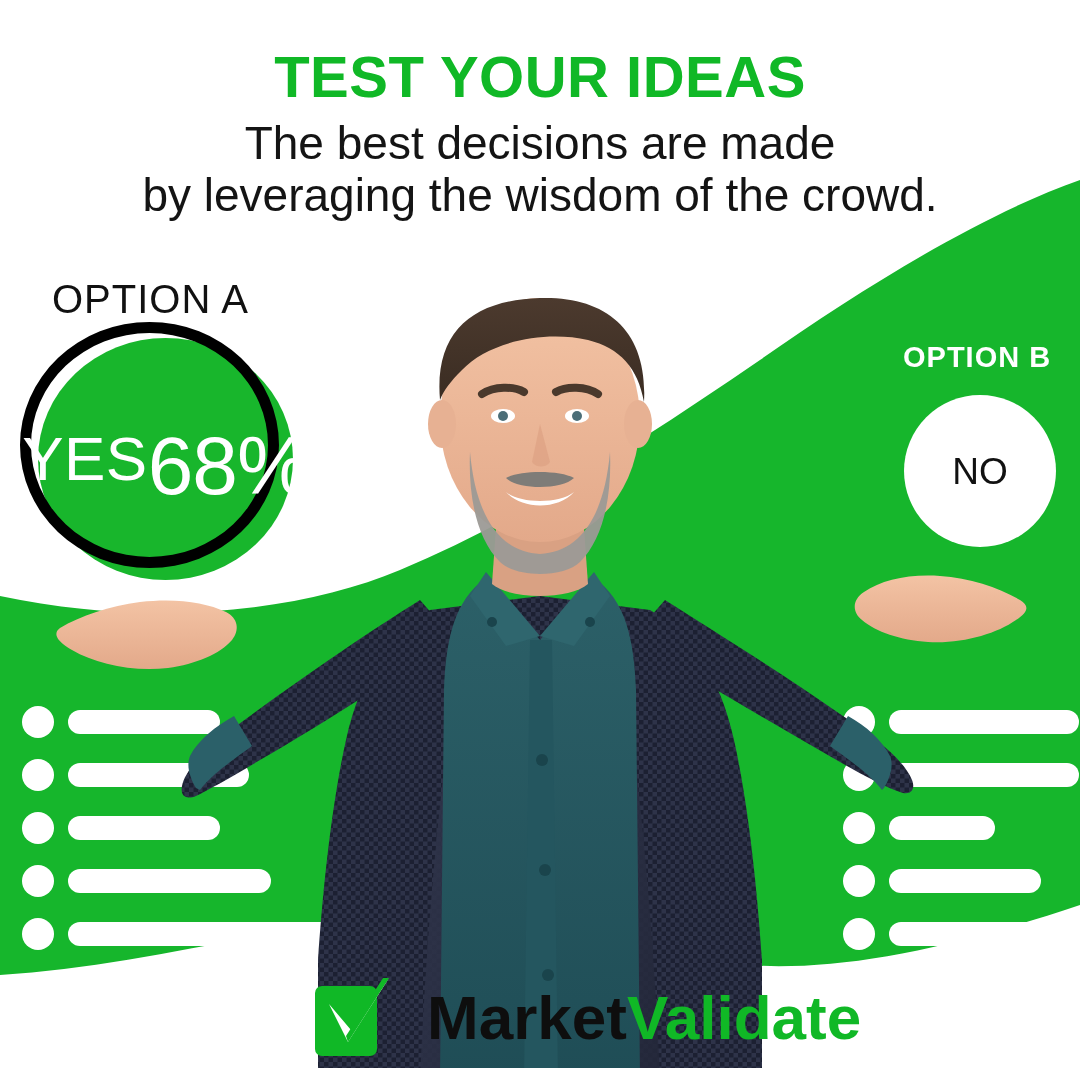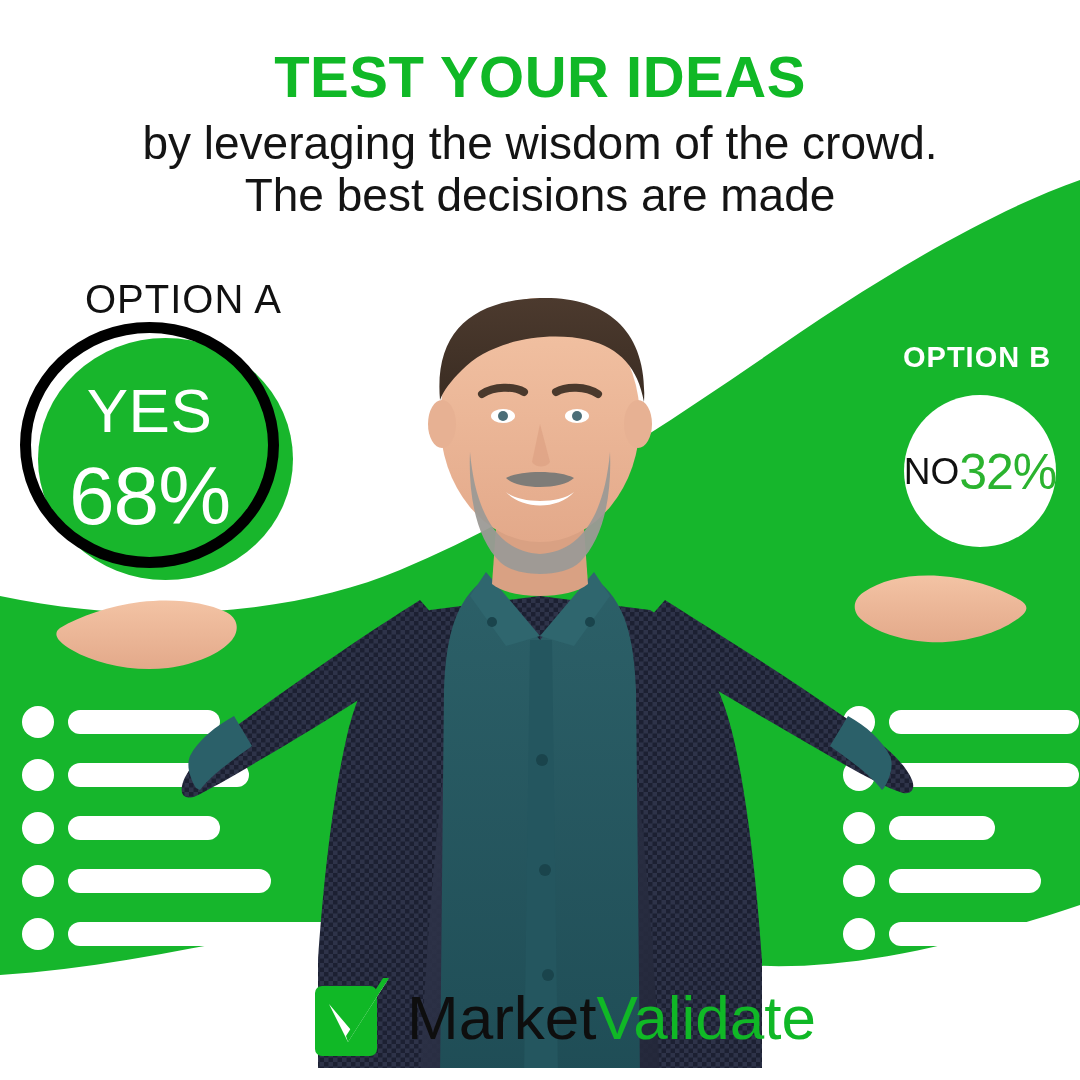--- a/index.html
+++ b/index.html
@@ -71,21 +71,20 @@
   
   .option-a-label {
     position: absolute;
     left: 52px;
     top: 277px;
     font-size: 40px;
     font-weight: 500;
     letter-spacing: 1px;
     color: #111111;
     z-index: 7;
-    margin-left: 33px;
   }
   .yes-circle-wrap {
     position: absolute;
     left: 20px;
     top: 322px;
     width: 275px;
     height: 260px;
     z-index: 7;
   }
   .yes-ring {
@@ -102,26 +101,26 @@
     position: absolute;
     left: 18px;
     top: 16px;
     width: 255px;
     height: 242px;
     background: #18B62C;
     border-radius: 50%;
   }
   .yes-text {
     position: absolute;
-    left: 2px;
+    left: 18px;
     top: 16px;
     width: 255px;
     height: 242px;
     display: flex;
-    flex-direction: column;
+    flex-direction: row;
     align-items: center;
     justify-content: center;
     color: #ffffff;
   }
   .yes-word {
     font-size: 62px;
     font-weight: 500;
     line-height: 0.95;
     letter-spacing: 0.5px;
   }
@@ -213,23 +212,23 @@
     display: flex;
     align-items: center;
   }
   .logo-mark {
     width: 78px;
     height: 80px;
     flex: 0 0 auto;
     position: relative;
   }
   .logo-text {
-    margin-left: 16px;
+    margin-left: 36px;
     font-size: 62px;
-    font-weight: normal;
+    font-weight: bold;
     line-height: 1;
     white-space: nowrap;
     font-stretch: condensed;
   }
   .logo-text .word-market { color: #0E0E0E; }
   .logo-text .word-validate { color: #10B826; }
 </style>
 </head>
 <body>
 
@@ -247,22 +246,22 @@
              L0,975
              C120,968 240,935 360,920
              C480,905 560,922 650,948
              C760,980 880,972 1080,905
              L1080,1080 Z" fill="#FFFFFF"></path>
   </svg>
 
   <div class="headline-block">
     <h1 class="headline">TEST YOUR IDEAS</h1>
     <p class="subheadline">
+      <span class="sub-line">The best decisions are made</span>
       <span class="sub-line">by leveraging the wisdom of the crowd.</span>
-      <span class="sub-line">The best decisions are made</span>
     </p>
   </div>
 
   <svg id="person" viewBox="0 0 1080 1080" aria-hidden="true">
     <defs>
       <linearGradient id="skin" x1="0" y1="0" x2="0" y2="1">
         <stop offset="0%" stop-color="#F3C3A4"></stop>
         <stop offset="100%" stop-color="#E3A98A"></stop>
       </linearGradient>
       <linearGradient id="jacket" x1="0" y1="0" x2="1" y2="1">
@@ -361,21 +360,20 @@
     <div class="yes-ring"></div>
     <div class="yes-text">
       <span class="yes-word">YES</span>
       <span class="yes-pct">68%</span>
     </div>
   </div>
 
   <div class="option-b-label">OPTION B</div>
   <div class="no-circle">
     <span class="no-word">NO</span>
-    <span class="no-pct">32%</span>
   </div>
 
   <div class="bullet-list" id="bullets-left">
       <div class="bullet-row">
         <div class="bullet-dot"></div>
         <div class="bullet-bar" style="width: 152px;"></div>
       </div>
       <div class="bullet-row">
         <div class="bullet-dot"></div>
         <div class="bullet-bar" style="width: 181px;"></div>

